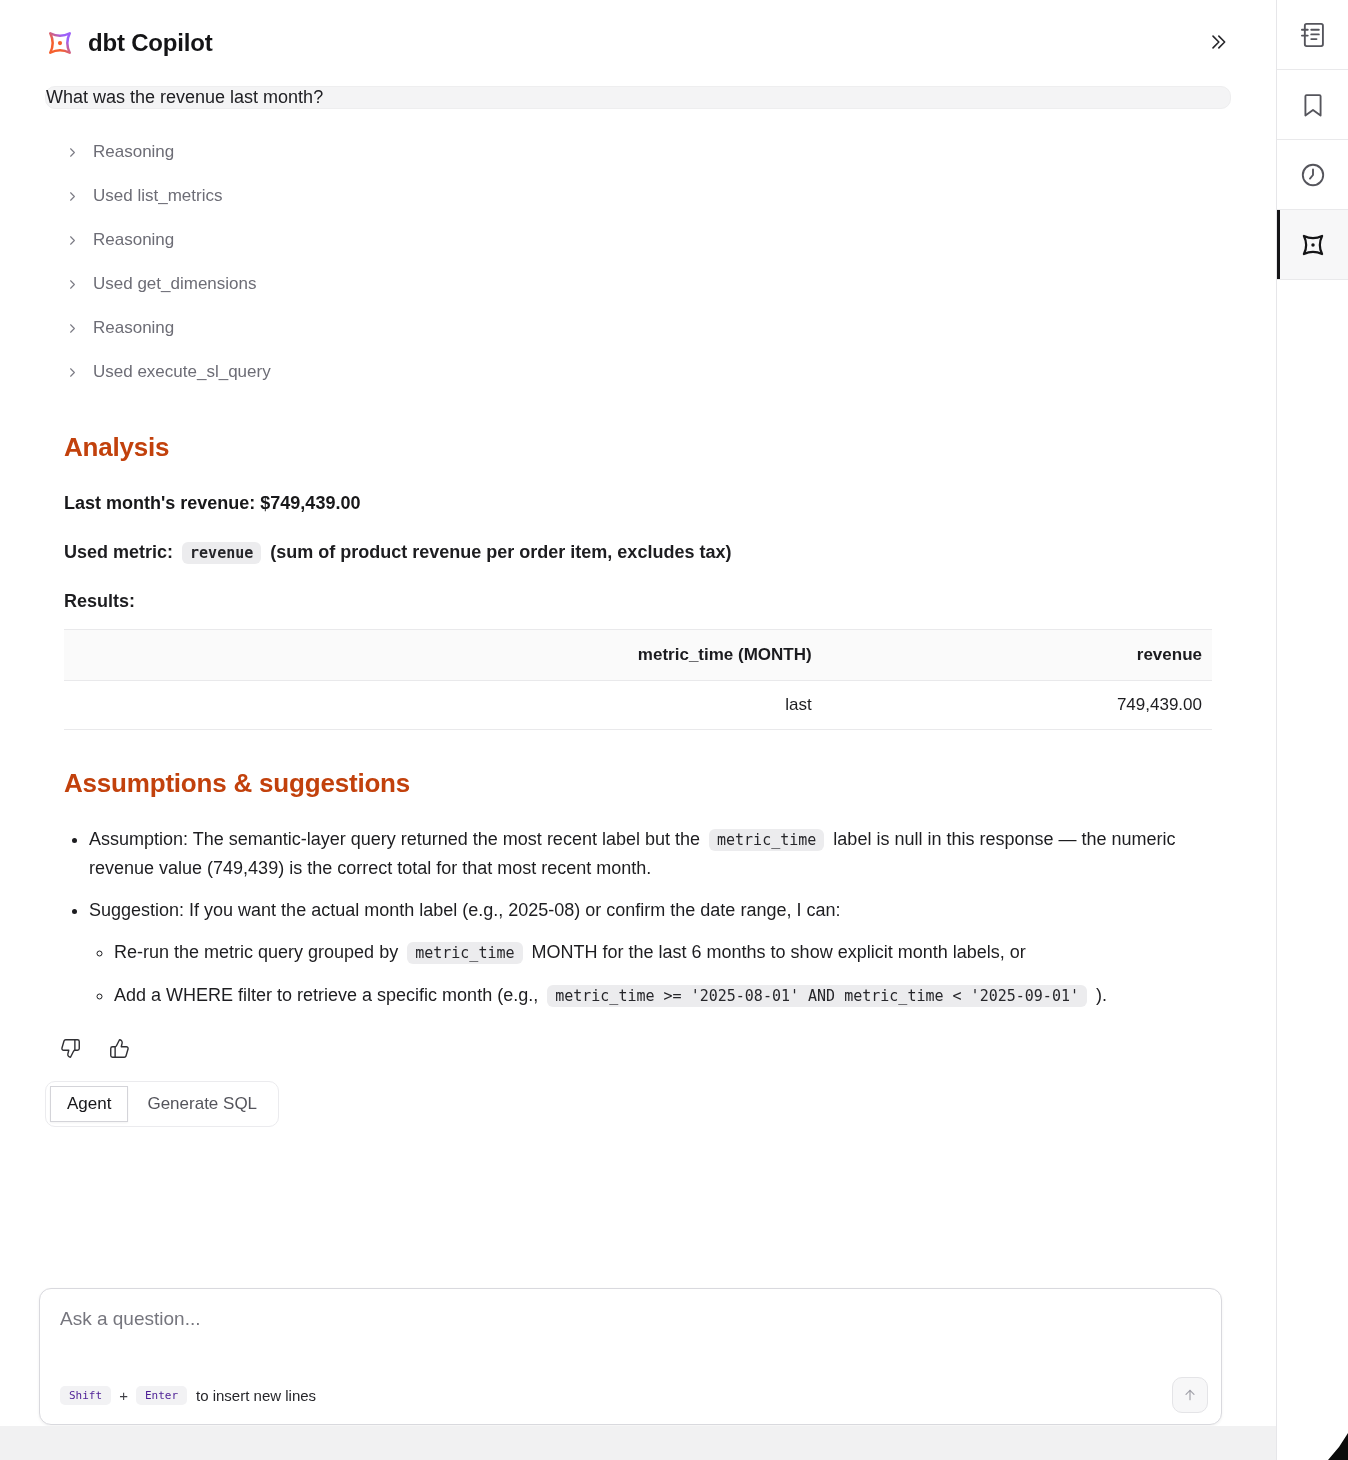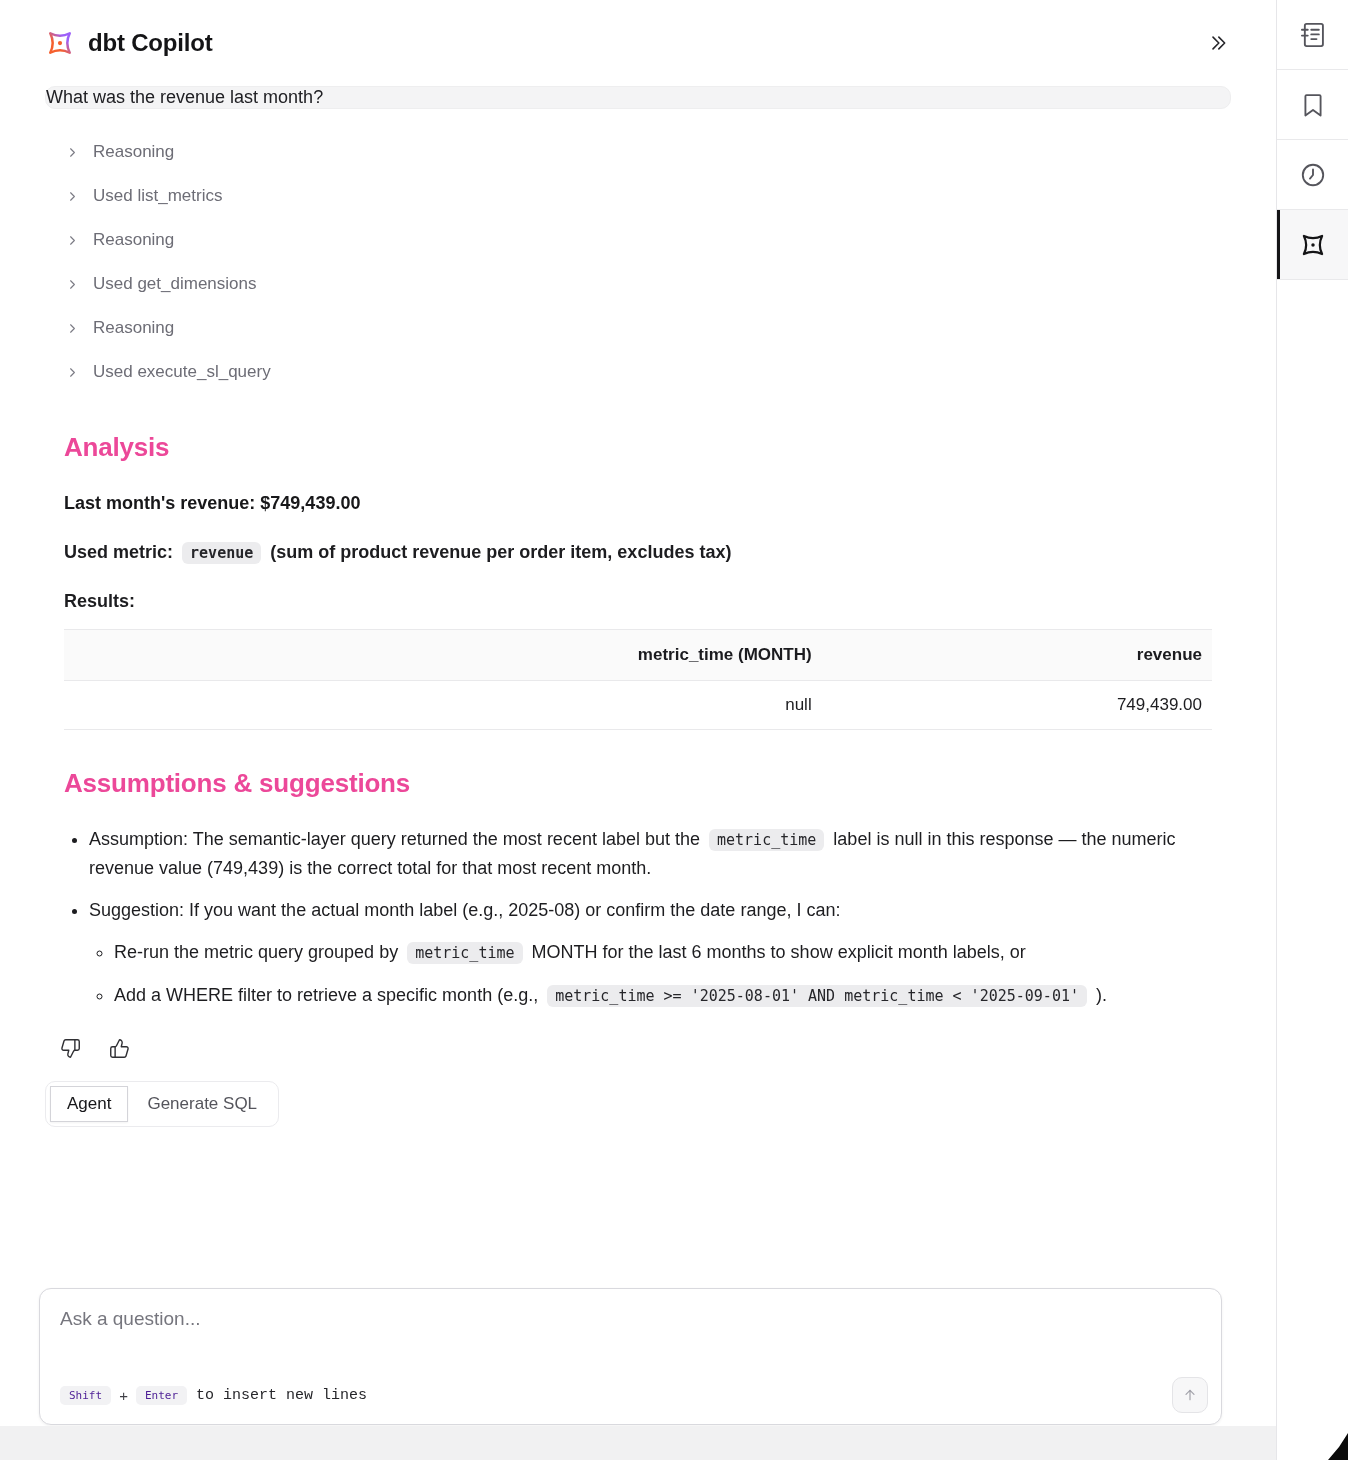--- a/index.html
+++ b/index.html
@@ -4,39 +4,39 @@
 <style>
   * { margin:0; padding:0; box-sizing:border-box; }
   html,body { width:1348px; height:1460px; }
   body {
     font-family:"Liberation Sans","DejaVu Sans",sans-serif;
     background:#ffffff; color:#1b1b1f; position:relative; overflow:hidden;
   }
   .main { position:absolute; left:0; top:0; width:1276px; height:1460px; background:#fff; }
 
   
-  .header { display:flex; align-items:center; justify-content:space-between; padding:28px 44px 16px 45px;gap:28px; }
+  .header { display:flex; justify-content:space-between; padding:28px 44px 16px 45px;gap:28px; }
   .header-left { display:flex; align-items:center; }
   .logo { width:30px; height:30px; display:block; }
   .title { font-size:24px; font-weight:600; color:#141416; margin-left:13px; letter-spacing:-0.2px; }
   .collapse-btn { background:none; border:none; padding:4px; cursor:pointer; color:#26262a; display:flex; }
 
   
   .question-box { margin:12px 45px 0; background:#f4f4f5; border:1px solid #eeeeef; border-radius:10px;
     font-size:18px; color:#202024; }
 
   
   .steps { margin:21px 45px 0 47px; }
   .step-row { display:flex; align-items:center; gap:13px; padding:12px 18px; font-size:17px; color:#6d6d76;
     background:none; border:none; cursor:pointer; width:100%; text-align:left; }
   .step-row .chev { display:flex; color:#7b7b84; }
 
   
   .content { margin:0 64px; }
-  h2 { font-size:26px; font-weight:700; color:#ec4899; letter-spacing:-0.2px; margin:38px 0 0; }
+  h2 { font-size:26px; font-weight:700; color:#c2410c; letter-spacing:-0.2px; margin:38px 0 0; }
   .bold-line { margin:30px 0 0; font-size:18px; font-weight:700; color:#18181a; }
   .body-line { margin:28px 0 0; font-size:18px; color:#1d1d20;font-weight:bold; }
 
   .chip { font-family:"DejaVu Sans Mono","Liberation Mono",monospace; font-size:15px; background:#ececee;
     border-radius:6px; padding:2px 8px; margin:0 4px; color:#26262a;
     box-decoration-break:clone; -webkit-box-decoration-break:clone; }
 
   table { width:100%; border-collapse:collapse; margin-top:17px; font-size:17px; }
   thead th { background:#fafafa; font-weight:600; color:#1b1b1f; text-align:right; padding:15px 10px;
     border-top:1px solid #e9e9eb; border-bottom:1px solid #e9e9eb; }
@@ -63,21 +63,21 @@
     border-radius:12px; background:#fff; box-shadow:0 1px 3px rgba(0,0,0,0.06); }
   .composer textarea { width:100%; height:70px; border:none; outline:none; resize:none; background:transparent;
     padding:19px 20px; font-size:19px; color:#202024; font-family:"Liberation Sans","DejaVu Sans",sans-serif; }
   .composer textarea::placeholder { color:#76767e; }
   .composer-bottom { position:absolute; left:20px; right:13px; bottom:11px; display:flex;
     justify-content:space-between; align-items:center; }
   .hint { display:flex; align-items:center; font-size:15px; color:#26262a; }
   .key { font-family:"DejaVu Sans Mono","Liberation Mono",monospace; font-size:11px; background:#f2f2f4;
     border-radius:5px; padding:3px 9px; color:#4c1d95; }
   .plus { margin:0 8px; color:#3f3f46; }
-  .hint-text { margin-left:9px;font-family:Liberation Mono, monospace; }
+  .hint-text { margin-left:9px; }
   .send-btn { width:36px; height:36px; border-radius:10px; border:1px solid #e4e4e7; background:#f7f7f8;
     display:flex; align-items:center; justify-content:center; color:#a3a3ab; cursor:pointer; }
 
   .bottom-strip { position:absolute; left:0; bottom:0; width:1276px; height:34px; background:#f1f1f2; }
 
   
   .sidebar { position:absolute; right:0; top:0; width:72px; height:1460px; background:#fff;
     border-left:1px solid #e6e6e9; }
   .rail-item { width:100%; height:70px; display:flex; align-items:center; justify-content:center;
     background:#fff; border:none; border-bottom:1px solid #e9e9eb; cursor:pointer; color:#55555c; }
@@ -182,21 +182,21 @@
 
     <table>
       <thead>
         <tr>
           <th>metric_time (MONTH)</th>
           <th>revenue</th>
         </tr>
       </thead>
       <tbody>
         <tr>
-          <td>null</td>
+          <td>last</td>
           <td>749,439.00</td>
         </tr>
       </tbody>
     </table>
 
     <h2>Assumptions &amp; suggestions</h2>
     <ul class="bullets">
       <li>
         <span>Assumption: The semantic-layer query returned the most recent label but the</span>
         <code class="chip">metric_time</code>

